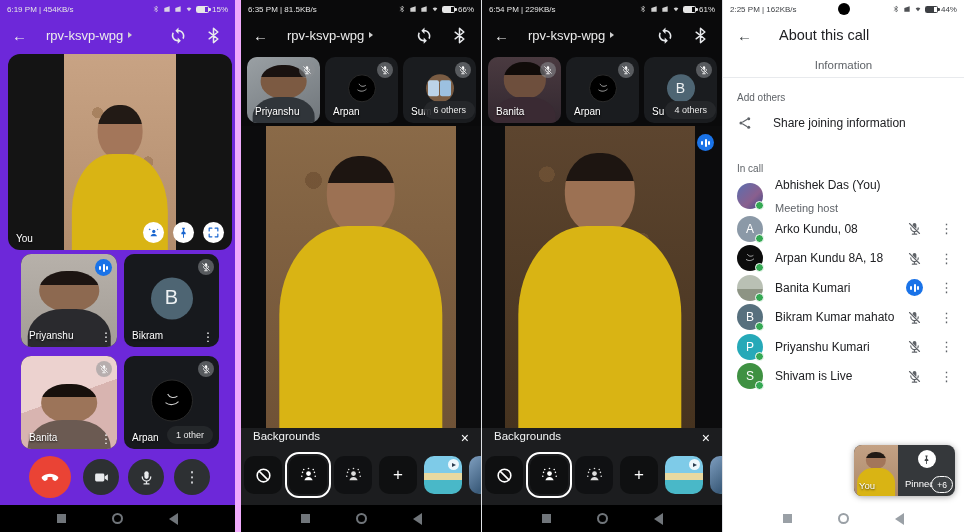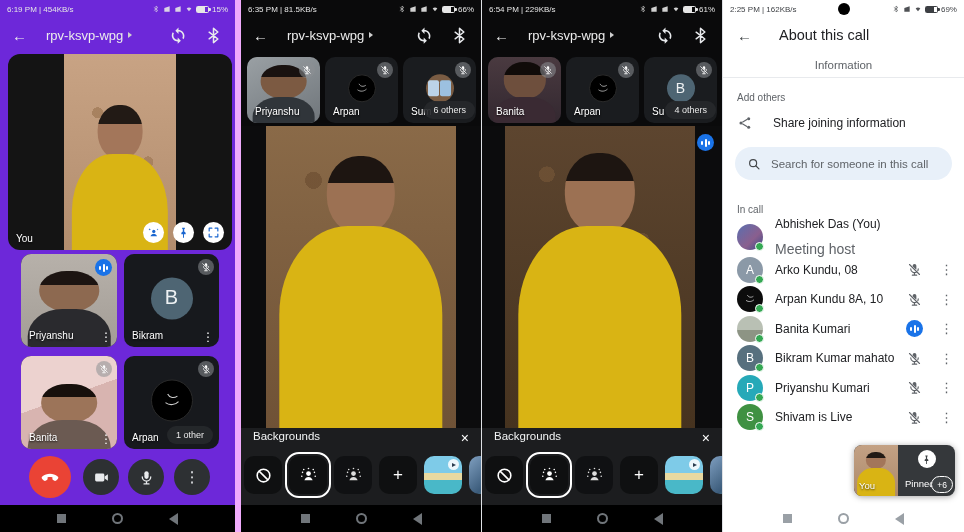--- a/index.html
+++ b/index.html
@@ -106,21 +106,21 @@
   .sharerow svg { width:16px; height:16px; color:#5f6368; }
   .searchwrap { margin:8px 12px 0 12px; height:33px; border-radius:17px; background:#e8f0f9; display:flex; align-items:center; padding:0 12px; gap:10px; }
   .searchwrap svg { width:14px; height:14px; color:#44474a; flex:none; }
   .searchwrap input { border:0; background:transparent; outline:none; font-size:11.5px; color:#3c4043; width:100%; font-family:"Liberation Sans",sans-serif; }
   .searchwrap input::placeholder { color:#5f6368; opacity:1; }
   .prow { display:flex; align-items:center; padding:0 14px; height:29.5px; }
   .prow.host { height:36px; }
   .pav { position:relative; width:26px; height:26px; border-radius:50%; flex:none; display:flex; align-items:center; justify-content:center; color:#fff; font-size:12px; }
   .pav .dot { position:absolute; right:-1px; bottom:-1px; width:9px; height:9px; border-radius:50%; background:#34a853; border:1.5px solid #fff; }
   .pname { margin-left:12px; font-size:12px; color:#202124; flex:1; }
-  .pname .sub { font-size:14px; color:#5f6368; margin-top:10px; }
+  .pname .sub { font-size:11px; color:#5f6368; margin-top:10px; }
   .pmic { width:15px; height:15px; color:#5f6368; margin-right:18px; flex:none; }
   .paud { width:17px; height:17px; border-radius:50%; background:#1a73e8; display:flex; align-items:center; justify-content:center; gap:1.5px; margin-right:17px; flex:none; }
   .paud i { width:2px; background:#fff; border-radius:1px; display:block; }
   .paud i:nth-child(1){height:4px}.paud i:nth-child(2){height:8px}.paud i:nth-child(3){height:4px}
   .pdots { color:#5f6368; font-size:13px; width:10px; text-align:center; }
   .pip { position:absolute; left:131px; top:445px; width:101px; height:51px; border-radius:8px; overflow:hidden; background:#35383b; box-shadow:0 1px 6px rgba(0,0,0,.35); display:flex; }
   .pipvid { position:relative; width:44px; height:100%; }
   .pipdark { position:relative; flex:1; }
   .pippin { position:absolute; left:50%; top:5px; transform:translateX(-50%); width:18px; height:18px; border-radius:50%; background:#fff; color:#3c4043; display:flex; align-items:center; justify-content:center; }
   .pippin svg { width:11px; height:11px; }
@@ -567,43 +567,37 @@
       <svg class="mini" viewBox="0 0 24 24">
           <use href="#i-bt"></use>
         </svg>
       <svg class="mini" viewBox="0 0 24 24">
           <use href="#i-sig"></use>
         </svg>
       <svg class="mini" viewBox="0 0 24 24">
           <use href="#i-wifi"></use>
         </svg>
       <span class="batt"></span>
-      <span>69%</span>
+      <span>44%</span>
     </span>
   </div>
   <div class="hdr4">
     <span class="back">←</span>
     <span class="ptitle">About this call</span>
   </div>
   <div class="tabs">
     <span class="tab">Information</span>
   </div>
   <div class="seclbl">Add others</div>
   <div class="sharerow">
     <svg viewBox="0 0 24 24">
         <use href="#i-share"></use>
       </svg>
     <span>Share joining information</span>
   </div>
-  <div class="searchwrap">
-    <svg viewBox="0 0 24 24">
-        <use href="#i-search"></use>
-      </svg>
-    <input type="text" placeholder="Search for someone in this call" style="">
-  </div>
   <div class="seclbl" style="padding-top:24px">In call</div>
 
   <div>
     <div class="prow host">
       <span class="pav" style="background:linear-gradient(135deg,#5a6fb0,#8a5f8e 60%,#3b4a8a);">
           <span class="dot"></span>
         </span>
       <span class="pname"><span>Abhishek Das (You)</span><div class="sub">Meeting host</div></span>
       <span class="pdots" style="visibility:hidden"></span>
     </div>
@@ -618,21 +612,21 @@
         </svg>
       <span class="pdots">⋮</span>
     </div>
     <div class="prow">
       <span class="pav" style="background:#0c0c0c;">
           <svg viewBox="0 0 24 24" style="width:16px;height:16px">
             <path d="M8 6c2 4 6 4 9 2M6 14c4 3 9 2 12-1" stroke="#cfcfcf" stroke-width="1.2" fill="none"></path>
           </svg>
           <span class="dot"></span>
         </span>
-      <span class="pname">Arpan Kundu 8A, 10</span>
+      <span class="pname">Arpan Kundu 8A, 18</span>
       <svg class="pmic" viewBox="0 0 24 24">
           <use href="#i-micoff"></use>
         </svg>
       <span class="pdots">⋮</span>
     </div>
     <div class="prow">
       <span class="pav" style="background:linear-gradient(#b9c0b4 0 55%, #8d9484 55%);">
           <span class="dot"></span>
         </span>
       <span class="pname">Banita Kumari</span>

